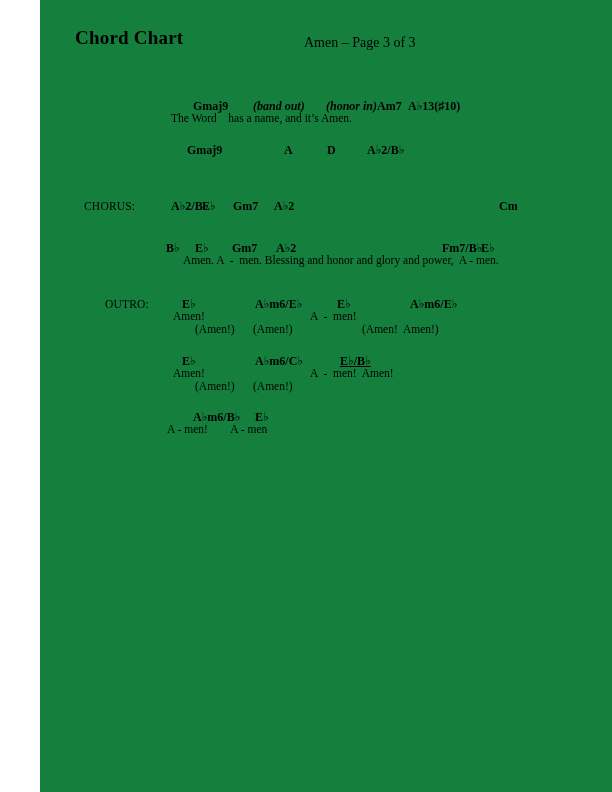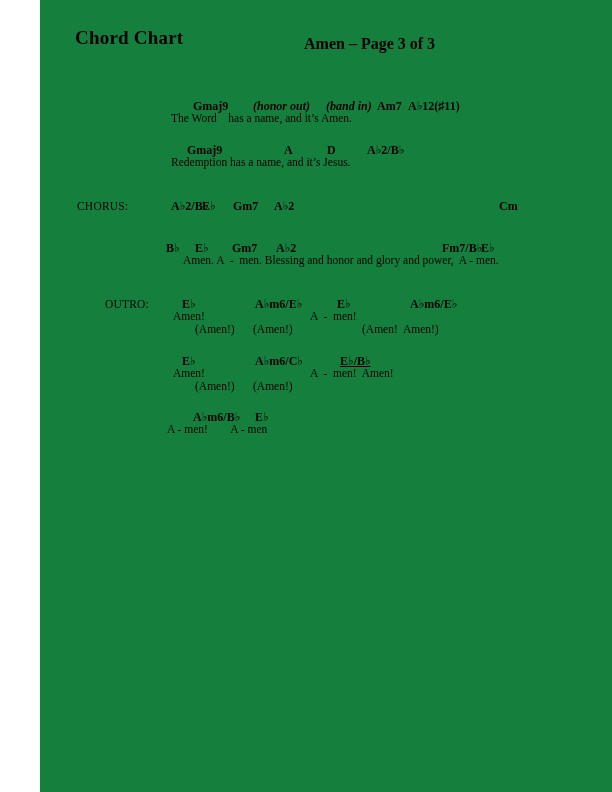--- a/index.html
+++ b/index.html
@@ -13,22 +13,22 @@
     color: #000000;
     margin-left: 40px;
   }
   .abs { position: absolute; white-space: pre; }
   .title {
     font-size: 19px;
     font-weight: bold;
     letter-spacing: 0.2px;
   }
   .pageinfo {
-    font-size: 16px;
-    font-weight: bold;
+    font-size: 14px;
+    font-weight: normal;
   }
   .label {
     font-size: 11.5px;
     letter-spacing: 0.2px;
   }
   .chord {
     font-size: 12px;
     font-weight: bold;
   }
   .chord-italic {
@@ -42,33 +42,32 @@
 </style>
 </head>
 <body>
 
 <div class="page">
 
   <span class="abs title" style="left:35px; top:27px;">Chord Chart</span>
   <span class="abs pageinfo" style="left:264px; top:35px;">Amen – Page 3 of 3</span>
 
   <span class="abs chord" style="left:153px; top:99px;">Gmaj9</span>
-  <span class="abs chord-italic" style="left:213px; top:99px;">(honor out)</span>
-  <span class="abs chord-italic" style="left:286px; top:99px;">(band in)</span>
+  <span class="abs chord-italic" style="left:213px; top:99px;">(band out)</span>
+  <span class="abs chord-italic" style="left:286px; top:99px;">(honor in)</span>
   <span class="abs chord" style="left:337px; top:99px;text-align:center;">Am7</span>
-  <span class="abs chord" style="left:368px; top:99px;">A♭12(♯11)</span>
+  <span class="abs chord" style="left:368px; top:99px;">A♭13(♯10)</span>
   <span class="abs lyric" style="left:131px; top:112px;">The Word    has a name, and it’s Amen.</span>
 
   <span class="abs chord" style="left:147px; top:143px;">Gmaj9</span>
   <span class="abs chord" style="left:244px; top:143px;">A</span>
   <span class="abs chord" style="left:287px; top:143px;">D</span>
   <span class="abs chord" style="left:327px; top:143px;">A♭2/B♭</span>
-  <span class="abs lyric" style="left:131px; top:156px;">Redemption has a name, and it’s Jesus.</span>
 
-  <span class="abs label" style="left:37px; top:200px;text-align:right;">CHORUS:</span>
+  <span class="abs label" style="left:44px; top:200px;text-align:right;">CHORUS:</span>
 
   <span class="abs chord" style="left:131px; top:199px;">A♭2/B♭</span>
   <span class="abs chord" style="left:162px; top:199px;">E♭</span>
   <span class="abs chord" style="left:193px; top:199px;">Gm7</span>
   <span class="abs chord" style="left:234px; top:199px;">A♭2</span>
   <span class="abs chord" style="left:459px; top:199px;">Cm</span>
 
   <span class="abs chord" style="left:126px; top:241px;">B♭</span>
   <span class="abs chord" style="left:155px; top:241px;">E♭</span>
   <span class="abs chord" style="left:192px; top:241px;">Gm7</span>

